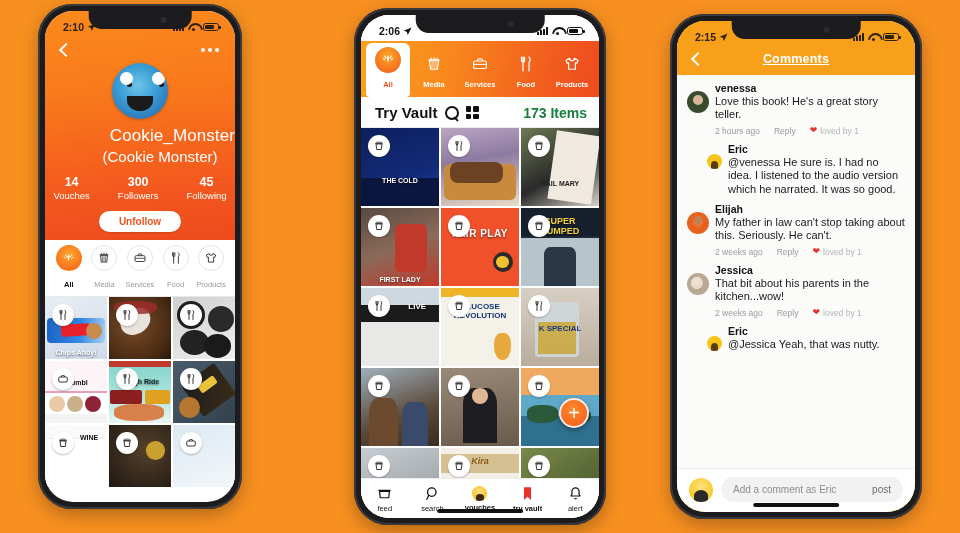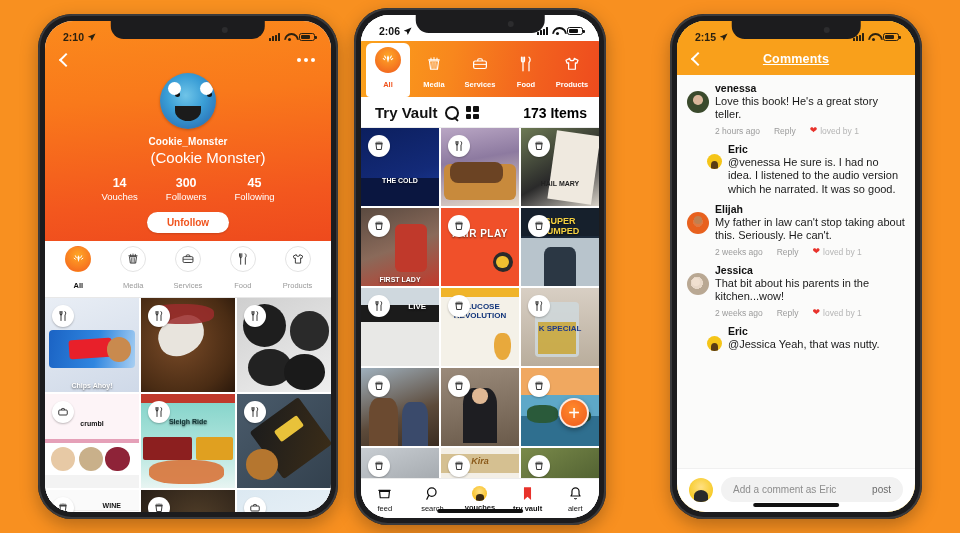--- a/index.html
+++ b/index.html
@@ -35,21 +35,21 @@
   .notch::after{
     content:""; position:absolute; right:24%; top:6px;
     width:6px;height:6px;border-radius:50%;background:#2c2c2e;
   }
   .homebar{
     position:absolute;bottom:5px;left:50%;transform:translateX(-50%);
     width:36%;height:4px;border-radius:2px;background:#111;z-index:40;
   }
 
   
-  #phone1 { left:38px;  top:14px;  width:300px; height:505px; }
+  #phone1 { left:38px;  top:4px;  width:204px; height:505px; }
   #phone2 { left:354px; top:8px;   width:252px; height:517px; }
   #phone3 { left:670px; top:14px;  width:252px; height:505px; }
 
   
   .statusbar{
     position:relative; height:26px; display:flex; align-items:center;
     justify-content:space-between; padding:6px 16px 0 18px;
     font-size:10.5px; font-weight:bold; z-index:30;
   }
   .sb-left{ display:flex; align-items:center; gap:3px; }
@@ -101,21 +101,21 @@
   .avatar-big::before{
     content:""; position:absolute; left:14%; top:16%; width:24%; height:24%;
     border-radius:50%; background:#fff;
     box-shadow:32px 0 0 #fff, 3px 6px 0 -4px #111, 35px 6px 0 -4px #111;
   }
   .avatar-big::after{
     content:""; position:absolute; left:26%; bottom:14%; width:48%; height:28%;
     border-radius:0 0 50% 50%/0 0 70% 70%; background:#1b1b1b;
   }
   .p1-name{
-    text-align:center; color:#fff; font-size:10px; font-weight:bold;
+    text-align:right; color:#fff; font-size:17px; font-weight:normal;
     margin-top:7px; letter-spacing:.1px;
   }
   .p1-realname{ text-align:center; color:#fff; font-size:15px; margin-top:2px;margin-left:40px; }
   .p1-stats{ display:flex; justify-content:center; gap:28px; margin-top:10px; }
   .p1-stat{ text-align:center; color:#fff; }
   .p1-stat .n{ font-size:12.5px; font-weight:bold; }
   .p1-stat .l{ font-size:9.5px; margin-top:1px; }
   .unfollow{
     display:block; margin:10px auto 0; background:#fff; border:none;
     color:#F0541E; font-weight:bold; font-size:10px;
@@ -125,21 +125,21 @@
   .vaultbar{
     display:flex; align-items:center; gap:7px; padding:7px 12px 6px 14px;
     background:#fff; border-bottom:1px solid #ececec;
   }
   .vaultbar .title{ font-size:15px; font-weight:bold; color:#111; }
   .icon-search{ width:14px;height:14px;position:relative;flex:none;}
   .icon-search::before{content:"";position:absolute;left:0;top:0;width:10px;height:10px;border:2px solid #111;border-radius:50%;}
   .icon-search::after{content:"";position:absolute;right:0;bottom:0;width:6px;height:2px;background:#111;transform:rotate(45deg);border-radius:1px;}
   .icon-grid{ width:13px;height:13px;display:grid;grid-template-columns:1fr 1fr;grid-template-rows:1fr 1fr;gap:2px;flex:none;}
   .icon-grid i{ background:#111; display:block; border-radius:1px;}
-  .vaultbar .count{ margin-left:auto; font-size:14px; font-weight:bold; color:#000000; }
+  .vaultbar .count{ margin-left:auto; font-size:14px; font-weight:bold; color:#15803d; }
 
   .cats{
     display:flex; justify-content:space-around; align-items:flex-start;
     padding:5px 6px 5px; background:#fff; border-bottom:1px solid #e8e8e8;
   }
   .cat{ width:40px; text-align:center; cursor:pointer; }
   .cat .bubble{
     width:26px;height:26px;border-radius:50%; margin:0 auto 2px;
     border:1px solid #e3e3e3; display:flex;align-items:center;justify-content:center;
     background:#fff;

